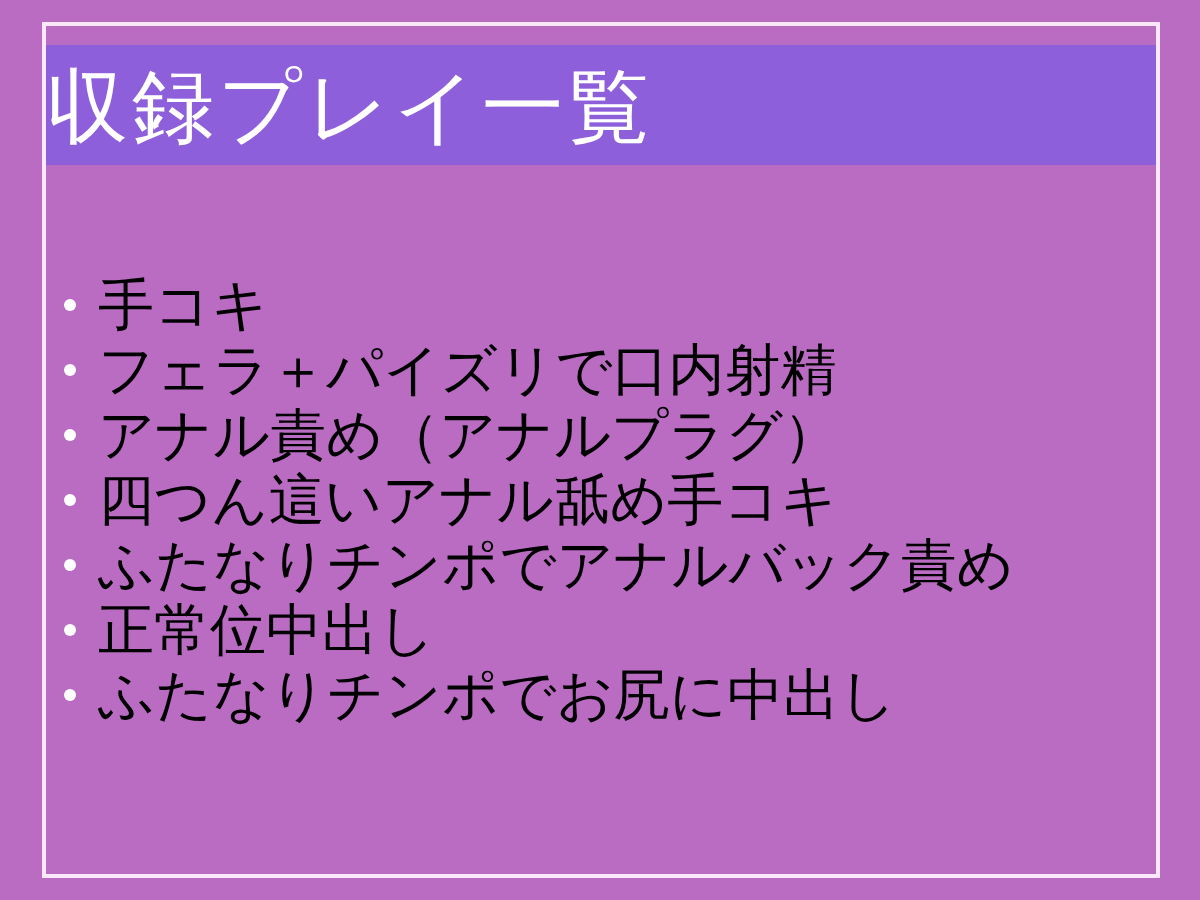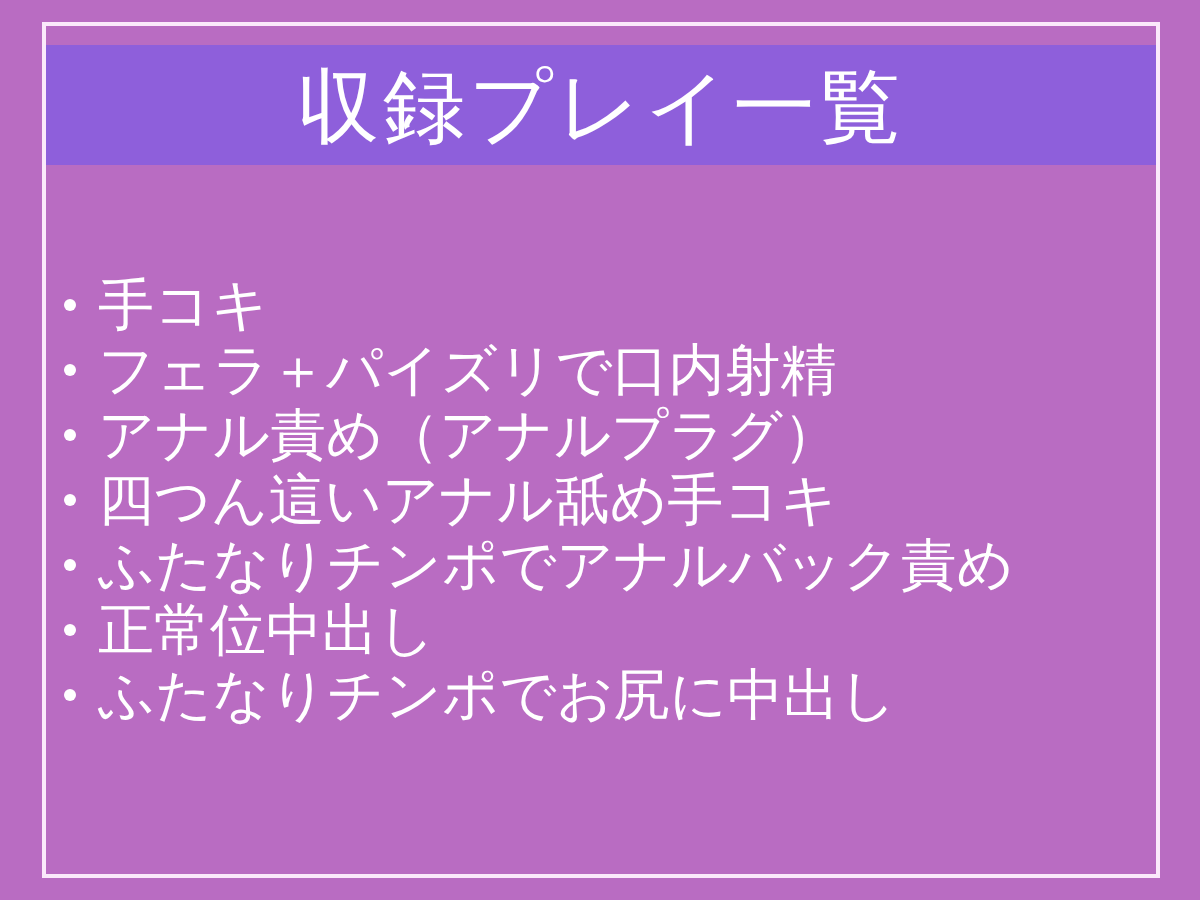--- a/index.html
+++ b/index.html
@@ -37,21 +37,21 @@
   
   .title-banner {
     position: absolute;
     left: 46px;
     top: 45px;
     width: 1110px;
     height: 120px;
     background: #8e5fdb;
     display: flex;
     align-items: center;
-    justify-content: center;
+    justify-content: flex-start;
     overflow: visible;
   }
 
   .title-text {
     color: #ffffff;
     font-family: "DejaVu Serif", "Liberation Serif", serif;
     font-size: 82px;
     font-weight: 400;
     line-height: 1;
     letter-spacing: 4px;
@@ -88,21 +88,21 @@
     background: #ffffff;
   }
 
   .item-label {
     font-family: "DejaVu Sans", "Liberation Sans", sans-serif;
     font-size: 56px;
     font-weight: 300;
     line-height: 1.02;
     letter-spacing: 0px;
     white-space: nowrap;
-    color: #ffffff;
+    color: #000000;
   }
 </style>
 </head>
 <body>
 
 <div class="slide">
 
   <div class="frame"></div>
 
   <div class="title-banner">

